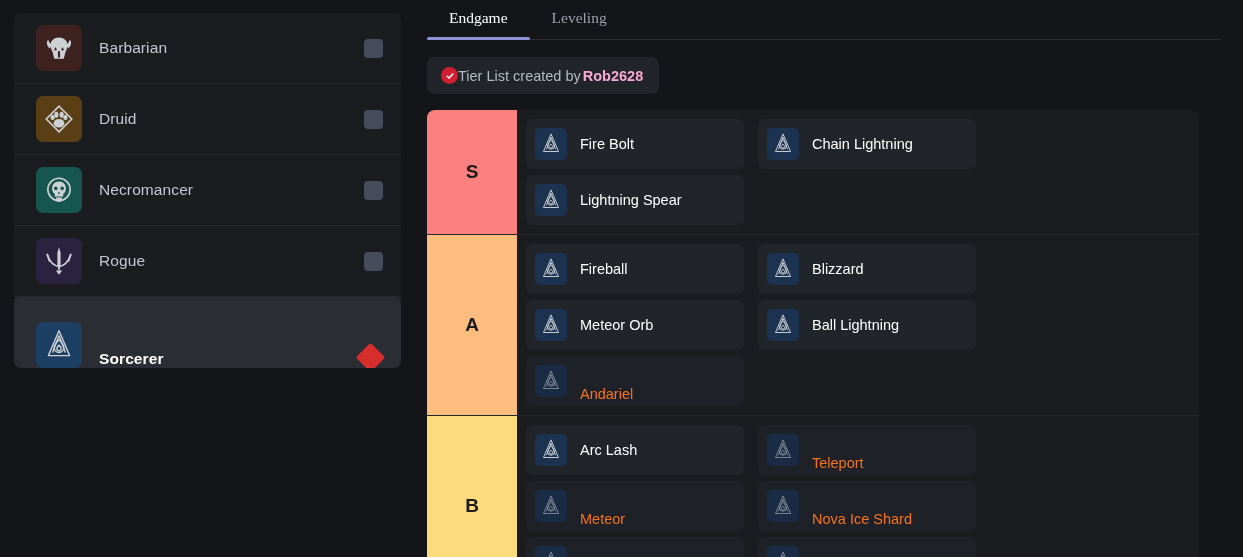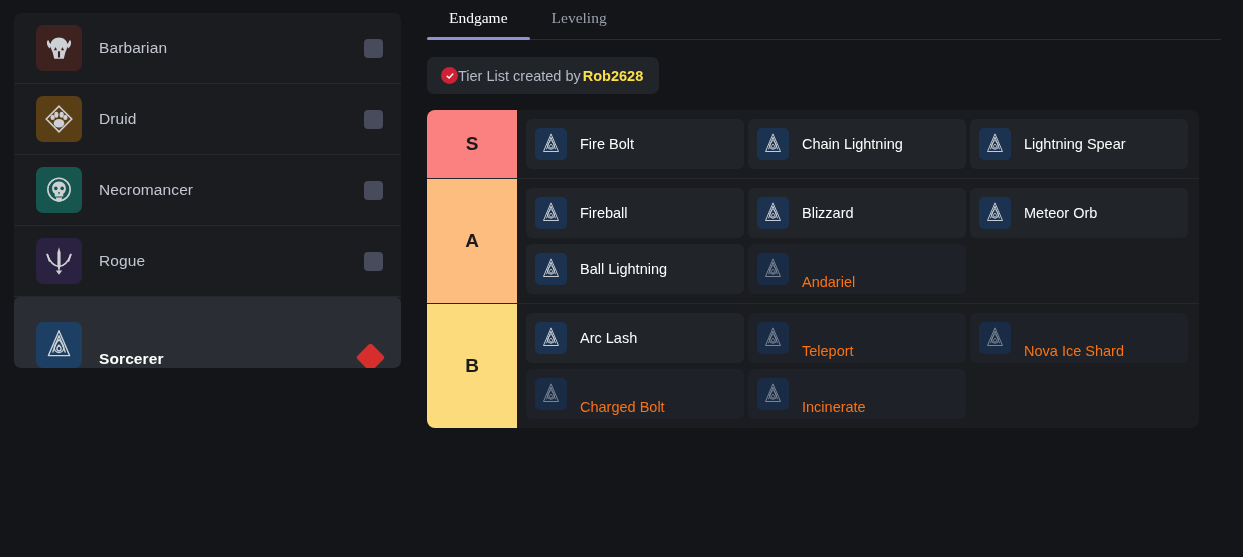--- a/index.html
+++ b/index.html
@@ -104,21 +104,21 @@
   .credit {
     display: inline-flex;
     align-items: center;
     margin: 17px 0 0 0;
     background: #212429;
     border-radius: 7px;
     padding: 10px 16px 10px 14px;
     font-size: 14.5px;
     color: #b5bac6;
   }
-  .credit .author { color: #fde047; font-weight: bold; margin-left: 2px; }
+  .credit .author { color: #f9a8d4; font-weight: bold; margin-left: 2px; }
   .check-badge {
     width: 17px; height: 17px;
     border-radius: 50%;
     background: #cf2133;
     display: flex; align-items: center; justify-content: center;
     flex: 0 0 17px;
   }
   .check-badge svg { width: 10px; height: 10px; }
 
   .tier-table {
@@ -143,21 +143,21 @@
     font-size: 19px;
     font-weight: bold;
     color: #1b1b1b;
   }
   .tier-items {
     flex: 1 1 auto;
     display: flex;
     flex-wrap: wrap;
     align-content: flex-start;
     padding: 9px 11px 9px 9px;
-    gap: 6px 4px;
+    gap: 6px 14px;
     min-width: 0;
   }
   .skill {
     width: 218px;
     height: 50px;
     background: #212429;
     border-radius: 6px;
     display: flex;
     align-items: center;
     padding: 0 9px;
@@ -439,20 +439,33 @@
               <span class="skill-icon">
                 <svg viewBox="0 0 64 64" width="24" height="24">
                   <g fill="none" stroke="#cdd0d4" stroke-width="2.6" stroke-linejoin="round">
                     <path d="M32 5L12 52h40z"></path>
                     <path d="M32 14L20 46M32 14l12 32"></path>
                     <path d="M32 22c-6 6-9 10-9 15a9 9 0 0018 0c0-5-3-9-9-15z"></path>
                     <path d="M32 32c-3 3-4 5-4 7a4 4 0 008 0c0-2-1-4-4-7z"></path>
                   </g>
                 </svg>
               </span>
+              <span class="skill-name">Meteor</span>
+            </div>
+            <div class="skill dim">
+              <span class="skill-icon">
+                <svg viewBox="0 0 64 64" width="24" height="24">
+                  <g fill="none" stroke="#cdd0d4" stroke-width="2.6" stroke-linejoin="round">
+                    <path d="M32 5L12 52h40z"></path>
+                    <path d="M32 14L20 46M32 14l12 32"></path>
+                    <path d="M32 22c-6 6-9 10-9 15a9 9 0 0018 0c0-5-3-9-9-15z"></path>
+                    <path d="M32 32c-3 3-4 5-4 7a4 4 0 008 0c0-2-1-4-4-7z"></path>
+                  </g>
+                </svg>
+              </span>
               <span class="skill-name">Nova Ice Shard</span>
             </div>
             <div class="skill dim">
               <span class="skill-icon">
                 <svg viewBox="0 0 64 64" width="24" height="24">
                   <g fill="none" stroke="#cdd0d4" stroke-width="2.6" stroke-linejoin="round">
                     <path d="M32 5L12 52h40z"></path>
                     <path d="M32 14L20 46M32 14l12 32"></path>
                     <path d="M32 22c-6 6-9 10-9 15a9 9 0 0018 0c0-5-3-9-9-15z"></path>
                     <path d="M32 32c-3 3-4 5-4 7a4 4 0 008 0c0-2-1-4-4-7z"></path>

